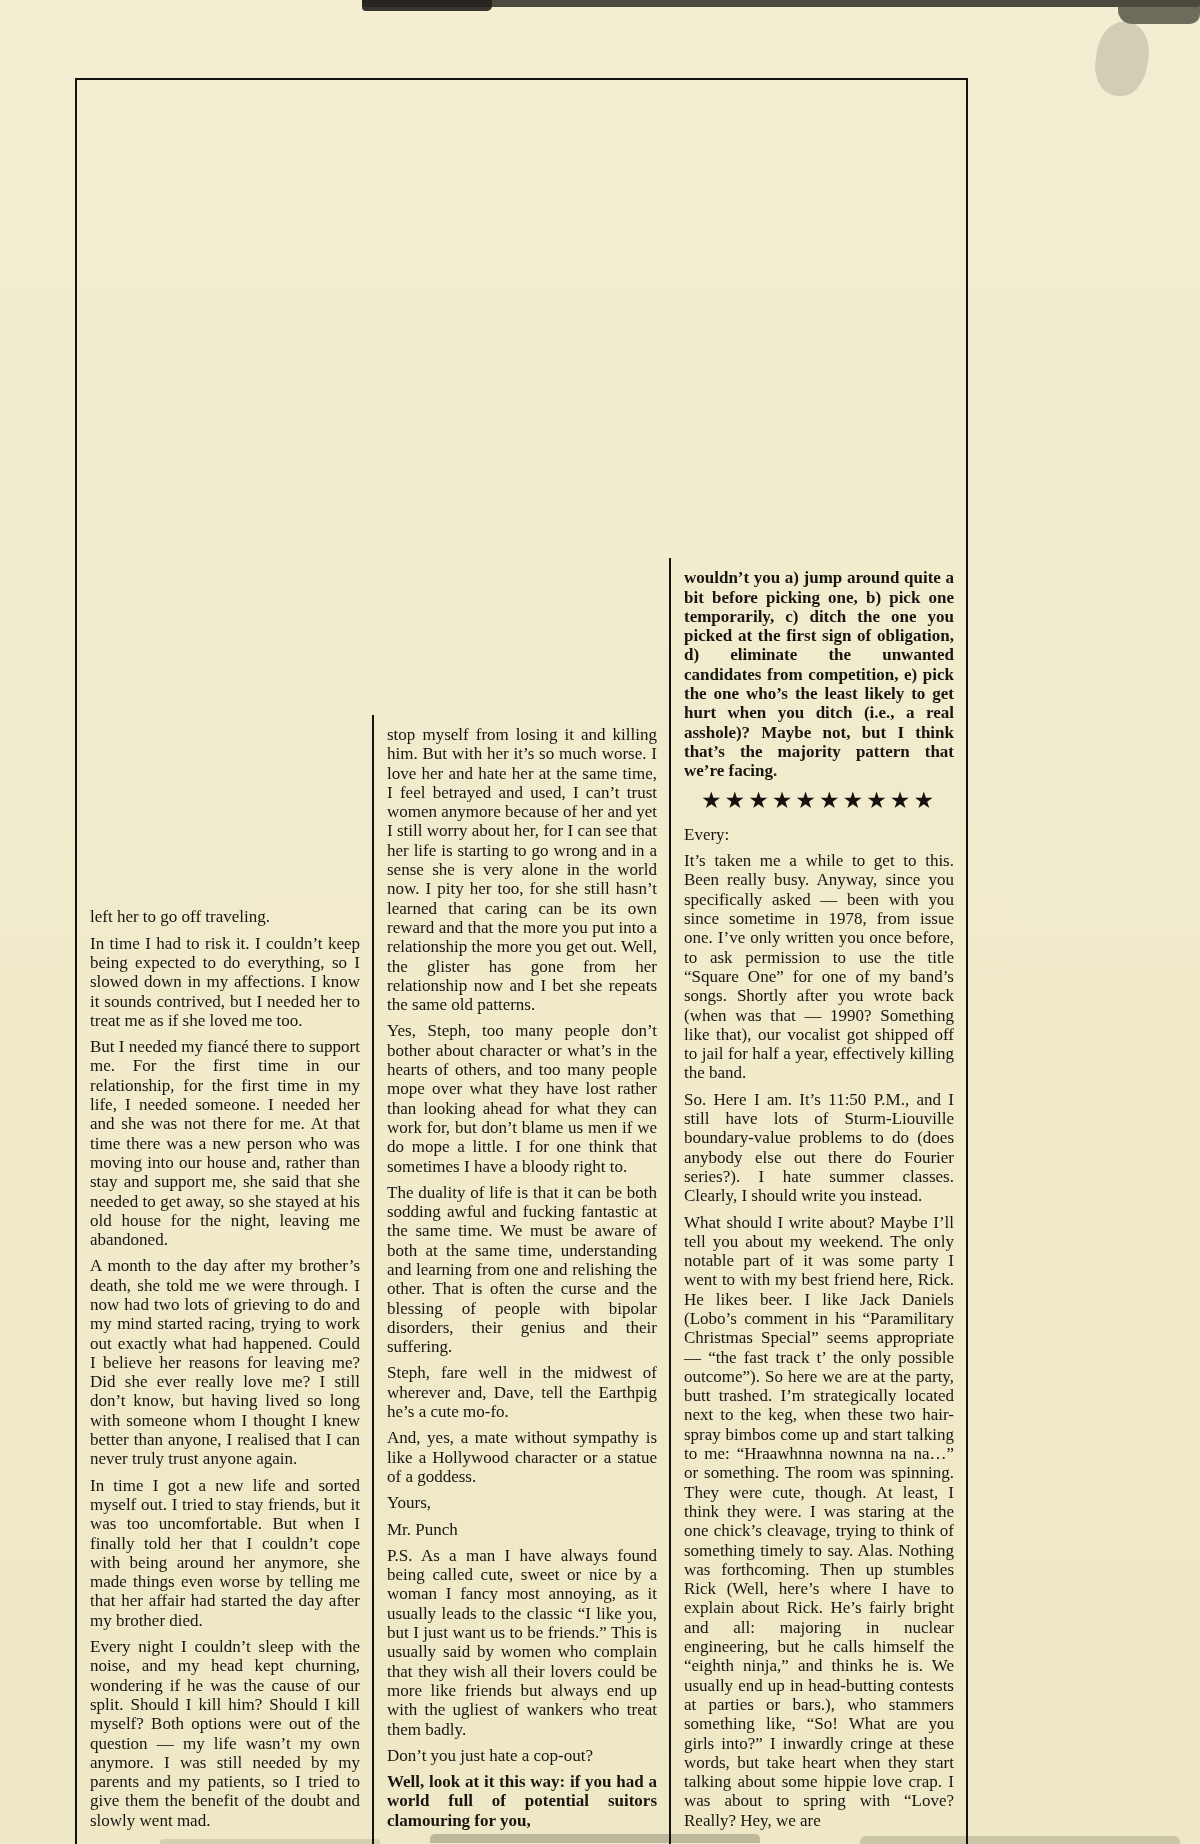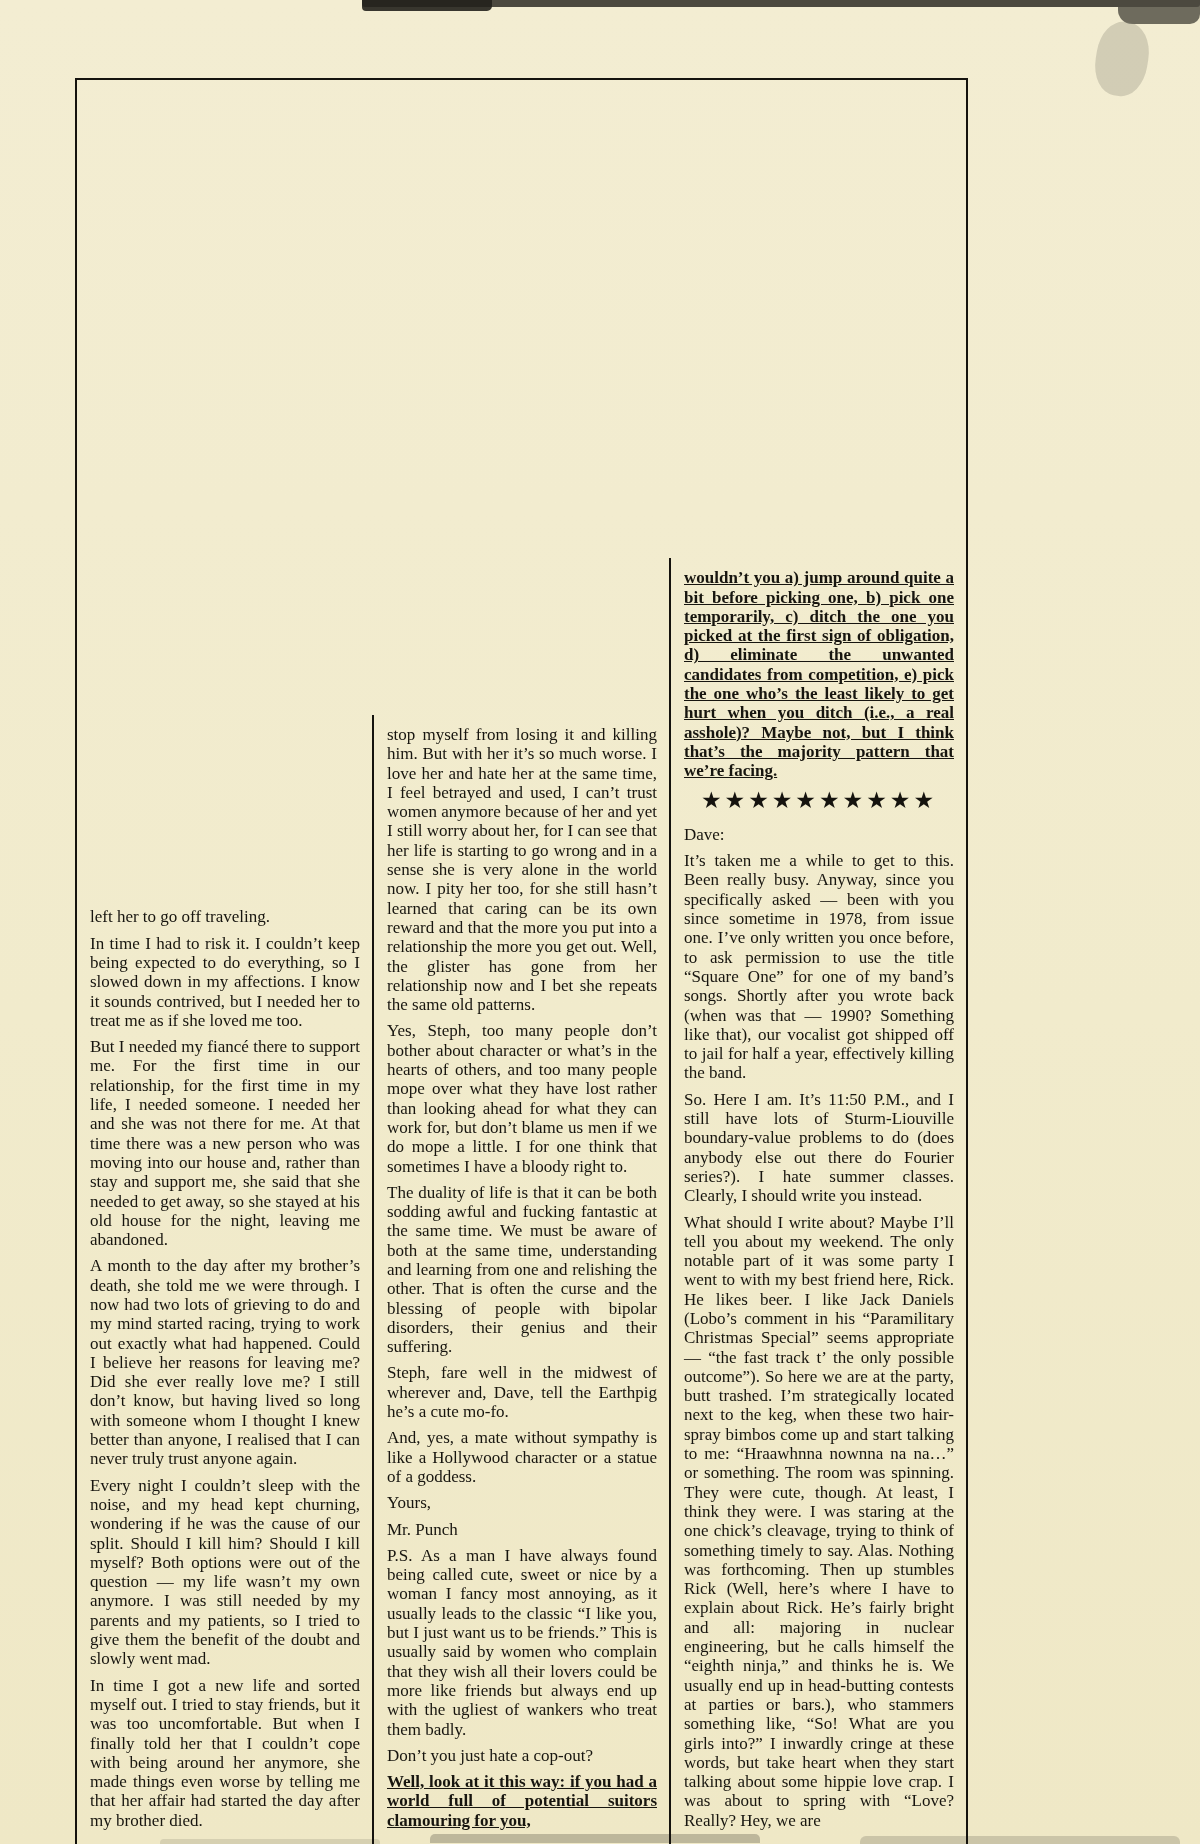--- a/index.html
+++ b/index.html
@@ -66,21 +66,21 @@
     box-sizing: border-box;
     overflow: hidden;
     color: #17150f;
     font-size: 17px;
     line-height: 19.3px;
     text-align: justify;
   }
   .column + .column { border-left: 2px solid #15130e; }
   .column p { margin: 0 0 7px 0; }
   .column p:last-child { margin-bottom: 8px; }
-  .bold { font-weight: 700; text-decoration: underline; }
+  .bold { font-weight: 700; }
   .stars {
     text-align: center;
     font-size: 23px;
     line-height: 1.1;
     letter-spacing: 3px;
     margin: 6px 0 12px 0;
     color: #15130e;
     white-space: nowrap;
   }
   .salutation { margin-bottom: 5px; }
@@ -99,40 +99,40 @@
   <div class="artifact bottom-smudge-2"></div>
   <div class="artifact bottom-smudge-3"></div>
 
   <div class="page-box">
 
     <div class="column">
       <p>left her to go off traveling.</p>
       <p>In time I had to risk it. I couldn’t keep being expected to do everything, so I slowed down in my affections. I know it sounds contrived, but I needed her to treat me as if she loved me too.</p>
       <p>But I needed my fiancé there to support me. For the first time in our relationship, for the first time in my life, I needed someone. I needed her and she was not there for me. At that time there was a new person who was moving into our house and, rather than stay and support me, she said that she needed to get away, so she stayed at his old house for the night, leaving me abandoned.</p>
       <p>A month to the day after my brother’s death, she told me we were through. I now had two lots of grieving to do and my mind started racing, trying to work out exactly what had happened. Could I believe her reasons for leaving me? Did she ever really love me? I still don’t know, but having lived so long with someone whom I thought I knew better than anyone, I realised that I can never truly trust anyone again.</p>
+      <p>In time I got a new life and sorted myself out. I tried to stay friends, but it was too uncomfortable. But when I finally told her that I couldn’t cope with being around her anymore, she made things even worse by telling me that her affair had started the day after my brother died.</p>
       <p>Every night I couldn’t sleep with the noise, and my head kept churning, wondering if he was the cause of our split. Should I kill him? Should I kill myself? Both options were out of the question — my life wasn’t my own anymore. I was still needed by my parents and my patients, so I tried to give them the benefit of the doubt and slowly went mad.</p>
-      <p>In time I got a new life and sorted myself out. I tried to stay friends, but it was too uncomfortable. But when I finally told her that I couldn’t cope with being around her anymore, she made things even worse by telling me that her affair had started the day after my brother died.</p>
     </div>
 
     <div class="column">
       <p>stop myself from losing it and killing him. But with her it’s so much worse. I love her and hate her at the same time, I feel betrayed and used, I can’t trust women anymore because of her and yet I still worry about her, for I can see that her life is starting to go wrong and in a sense she is very alone in the world now. I pity her too, for she still hasn’t learned that caring can be its own reward and that the more you put into a relationship the more you get out. Well, the glister has gone from her relationship now and I bet she repeats the same old patterns.</p>
       <p>Yes, Steph, too many people don’t bother about character or what’s in the hearts of others, and too many people mope over what they have lost rather than looking ahead for what they can work for, but don’t blame us men if we do mope a little. I for one think that sometimes I have a bloody right to.</p>
       <p>The duality of life is that it can be both sodding awful and fucking fantastic at the same time. We must be aware of both at the same time, understanding and learning from one and relishing the other. That is often the curse and the blessing of people with bipolar disorders, their genius and their suffering.</p>
       <p>Steph, fare well in the midwest of wherever and, Dave, tell the Earthpig he’s a cute mo-fo.</p>
       <p>And, yes, a mate without sympathy is like a Hollywood character or a statue of a goddess.</p>
       <p class="signoff">Yours,</p>
       <p>Mr. Punch</p>
       <p>P.S. As a man I have always found being called cute, sweet or nice by a woman I fancy most annoying, as it usually leads to the classic “I like you, but I just want us to be friends.” This is usually said by women who complain that they wish all their lovers could be more like friends but always end up with the ugliest of wankers who treat them badly.</p>
       <p>Don’t you just hate a cop-out?</p>
       <p class="bold">Well, look at it this way: if you had a world full of potential suitors clamouring for you,</p>
     </div>
 
     <div class="column">
       <p class="bold">wouldn’t you a) jump around quite a bit before picking one, b) pick one temporarily, c) ditch the one you picked at the first sign of obligation, d) eliminate the unwanted candidates from competition, e) pick the one who’s the least likely to get hurt when you ditch (i.e., a real asshole)? Maybe not, but I think that’s the majority pattern that we’re facing.</p>
       <div class="stars">★★★★★★★★★★</div>
-      <p class="salutation">Dave:</p>
+      <p class="salutation">Every:</p>
       <p>It’s taken me a while to get to this. Been really busy. Anyway, since you specifically asked — been with you since sometime in 1978, from issue one. I’ve only written you once before, to ask permission to use the title “Square One” for one of my band’s songs. Shortly after you wrote back (when was that — 1990? Something like that), our vocalist got shipped off to jail for half a year, effectively killing the band.</p>
       <p>So. Here I am. It’s 11:50 P.M., and I still have lots of Sturm-Liouville boundary-value problems to do (does anybody else out there do Fourier series?). I hate summer classes. Clearly, I should write you instead.</p>
       <p>What should I write about? Maybe I’ll tell you about my weekend. The only notable part of it was some party I went to with my best friend here, Rick. He likes beer. I like Jack Daniels (Lobo’s comment in his “Paramilitary Christmas Special” seems appropriate — “the fast track t’ the only possible outcome”). So here we are at the party, butt trashed. I’m strategically located next to the keg, when these two hair-spray bimbos come up and start talking to me: “Hraawhnna nownna na na…” or something. The room was spinning. They were cute, though. At least, I think they were. I was staring at the one chick’s cleavage, trying to think of something timely to say. Alas. Nothing was forthcoming. Then up stumbles Rick (Well, here’s where I have to explain about Rick. He’s fairly bright and all: majoring in nuclear engineering, but he calls himself the “eighth ninja,” and thinks he is. We usually end up in head-butting contests at parties or bars.), who stammers something like, “So! What are you girls into?” I inwardly cringe at these words, but take heart when they start talking about some hippie love crap. I was about to spring with “Love? Really? Hey, we are</p>
     </div>
 
   </div>
 </div>
 
 </body></html>

